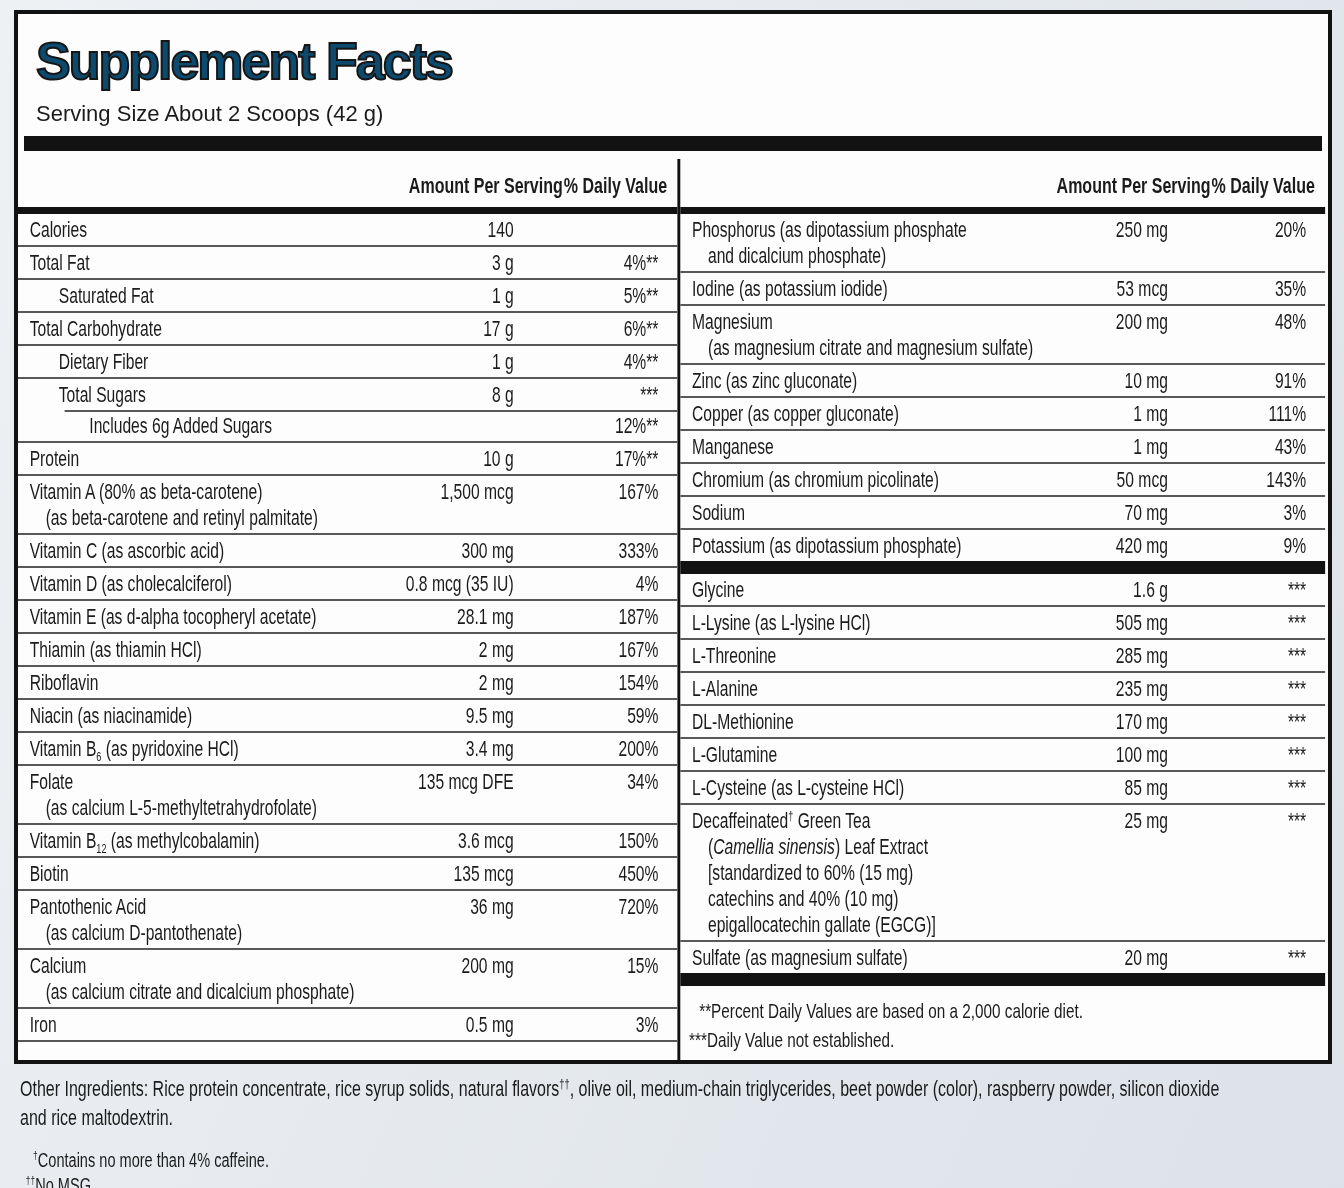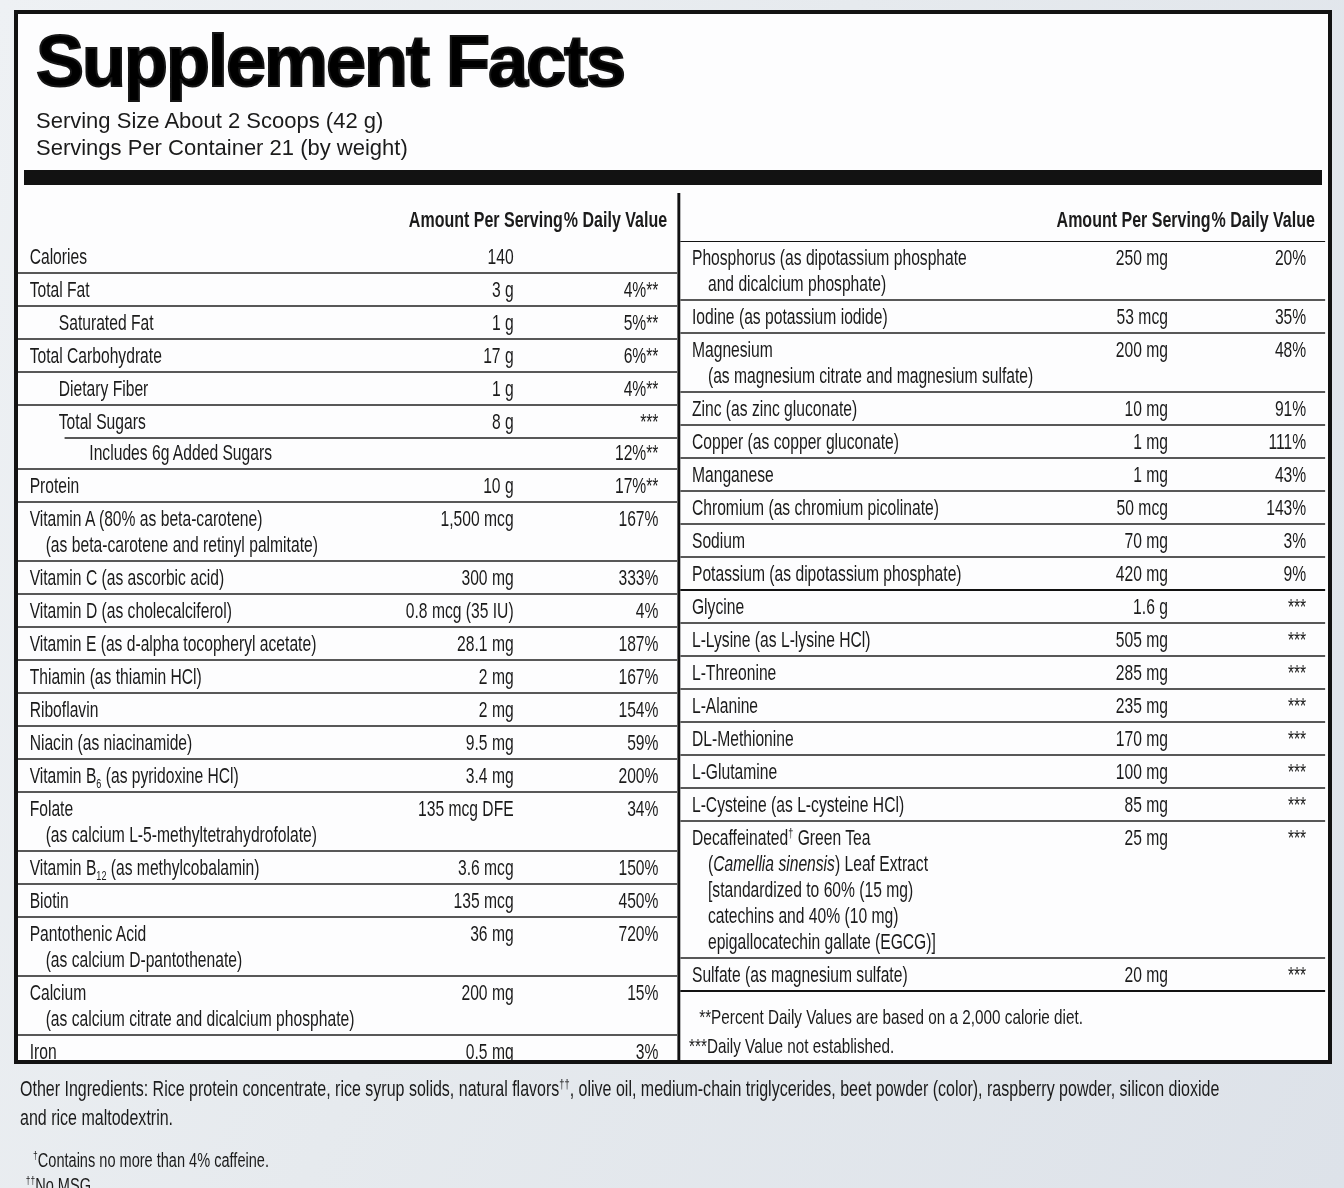--- a/index.html
+++ b/index.html
@@ -11,24 +11,24 @@
     background:linear-gradient(115deg,#eef1f4 0%,#e6eaee 45%,#dde2e9 100%);
     overflow:hidden;
   }
   .panel {
     position:absolute; left:14px; top:10px; width:1318px; height:1054px;
     background:#fdfdfe; border:4px solid #121212;
     display:flex; flex-direction:column; overflow:hidden;
   }
   .head { padding:8px 18px 0 18px; }
   .title {
-    font-size:72px; line-height:78px; font-weight:bold; letter-spacing:-2px;
-    -webkit-text-stroke:2px #161616; color:#000000;
-  }
-  .serving-block { margin-top:7px; font-size:22px; line-height:27px; }
+    font-size:52px; line-height:78px; font-weight:bold; letter-spacing:-2px;
+    -webkit-text-stroke:2px #161616; color:#0c4a6e;
+  }
+  .serving-block { font-size:22px; line-height:27px; }
   .bar-top { height:15px; background:#121212; margin:9px 6px 0 6px; }
   
   .cols-viewport { flex:1; overflow:hidden;margin-top:8px; }
   .cols {
     display:flex; width:1800px; height:100%;
     transform:scale(0.7278,1); transform-origin:left top;
   }
   .col { display:flex; flex-direction:column; }
   .col-left  { width:910px; border-right:4px solid #121212; }
   .col-right { width:886px; }
@@ -77,21 +77,20 @@
   .note2 { padding-left:8px; }
 </style>
 </head>
 <body>
 
 <div class="panel">
   <div class="head">
     <div class="title">Supplement Facts</div>
     <div class="serving-block">
       <div>Serving Size About 2 Scoops (42 g)</div>
-      <div>Servings Per Container 21 (by weight)</div>
     </div>
   </div>
   <div class="bar-top"></div>
 
   <div class="cols-viewport">
   <div class="cols">
 
     <div class="col col-left">
       <div class="hdr-row">
         <div class="hdr-spacer"></div>

